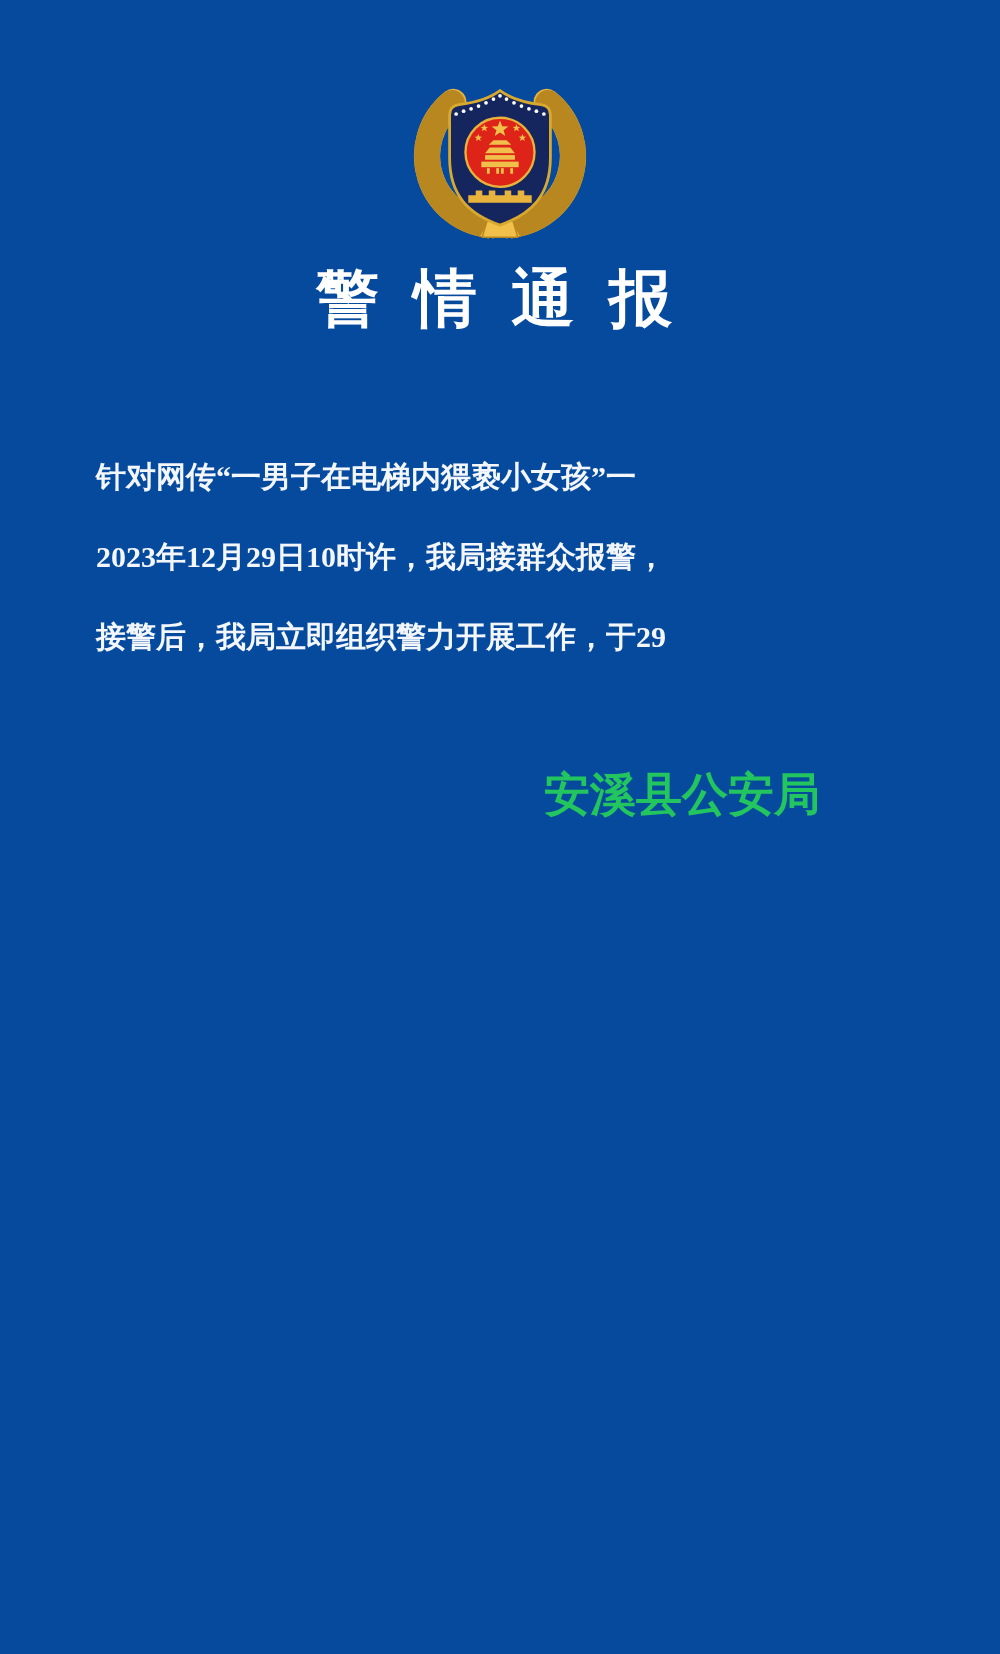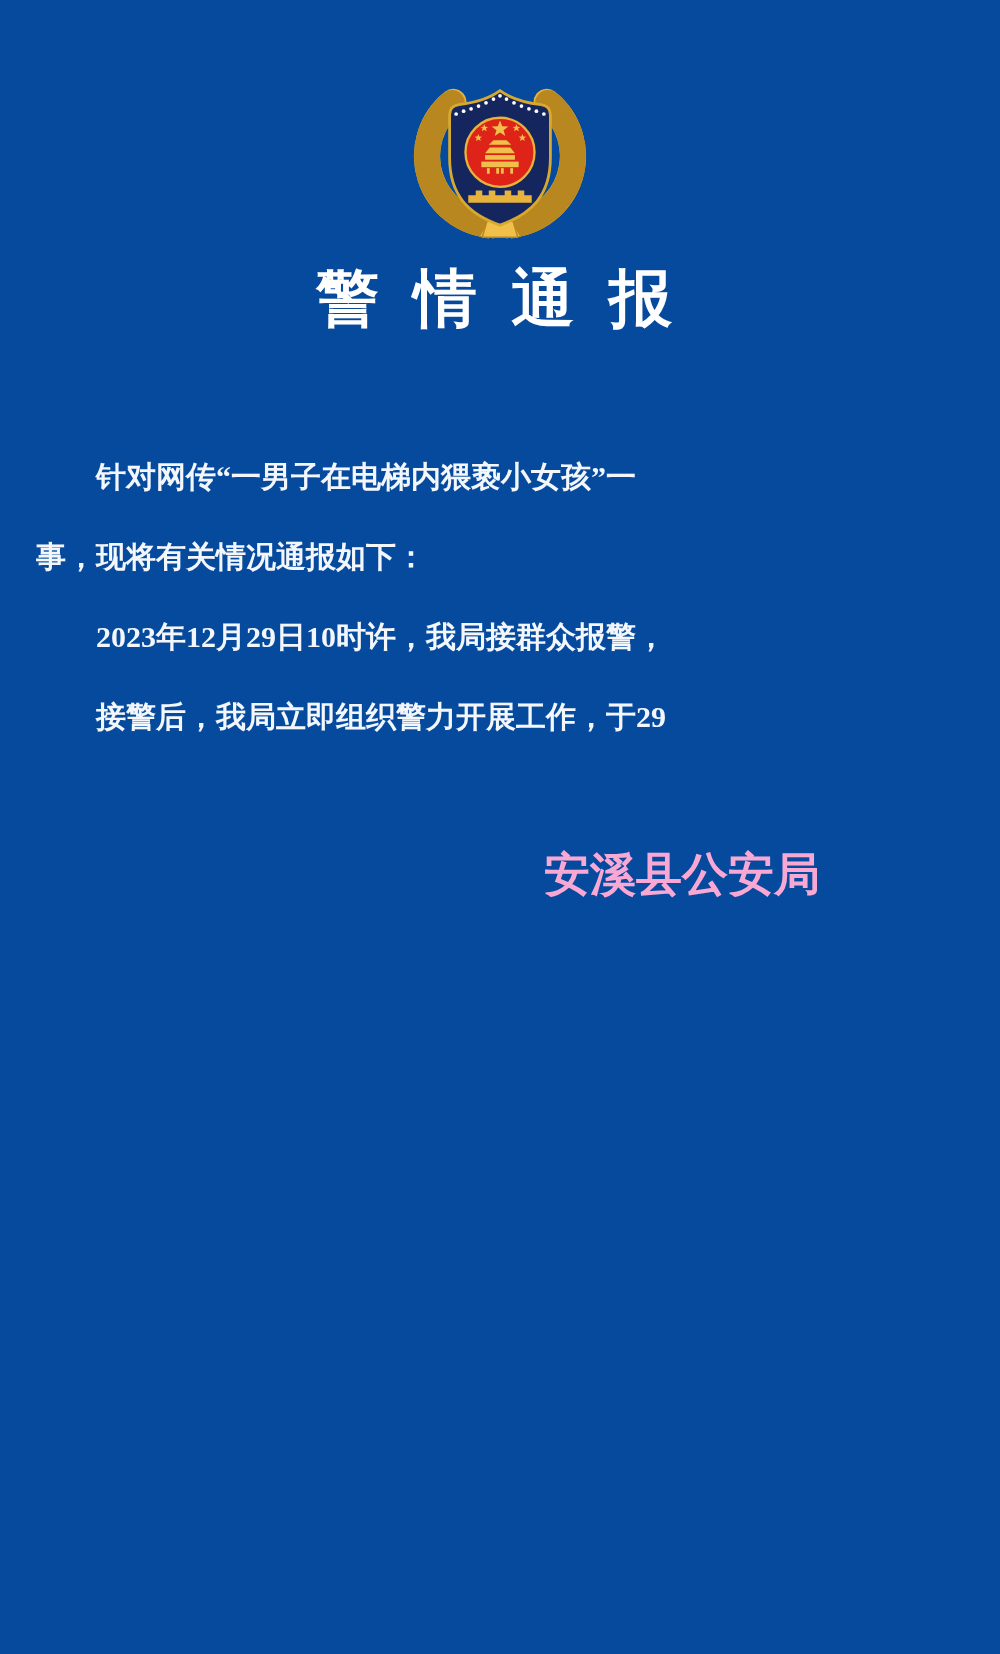--- a/index.html
+++ b/index.html
@@ -38,21 +38,21 @@
     line-height: 80px;
     font-weight: bold;
     text-align: justify;
   }
   .line { white-space: nowrap; }
   .line.indent { text-indent: 2em; }
 
   .sig-block {
     margin-top: 78px;
     padding-right: 170px;
-    color: #f9a8d4;
+    color: #22c55e;
     font-size: 46px;
     line-height: 80px;
     font-weight: bold;
     text-align: right;
   }
   .sig-block .issuer { padding-right: 10px; }
 </style>
 </head>
 <body>
 
@@ -116,21 +116,20 @@
       <g fill="#e8b33c">
         <path d="M66,132 h8 v-5 h7 v5 h7 v-5 h7 v5 h10 v-5 h7 v5 h7 v-5 h7 v5 h8 v8 h-68 Z"></path>
       </g>
     </svg>
   </div>
 
   <h1 class="title">警情通报</h1>
 
   <div class="body-text">
     <div class="line indent">针对网传“一男子在电梯内猥亵小女孩”一</div>
-    <div class="line">事，现将有关情况通报如下：</div>
     <div class="line indent">2023年12月29日10时许，我局接群众报警，</div>
     <div class="line indent">接警后，我局立即组织警力开展工作，于29</div>
   </div>
 
   <div class="sig-block">
     <div class="issuer">安溪县公安局</div>
   </div>
 
 </div>
 

